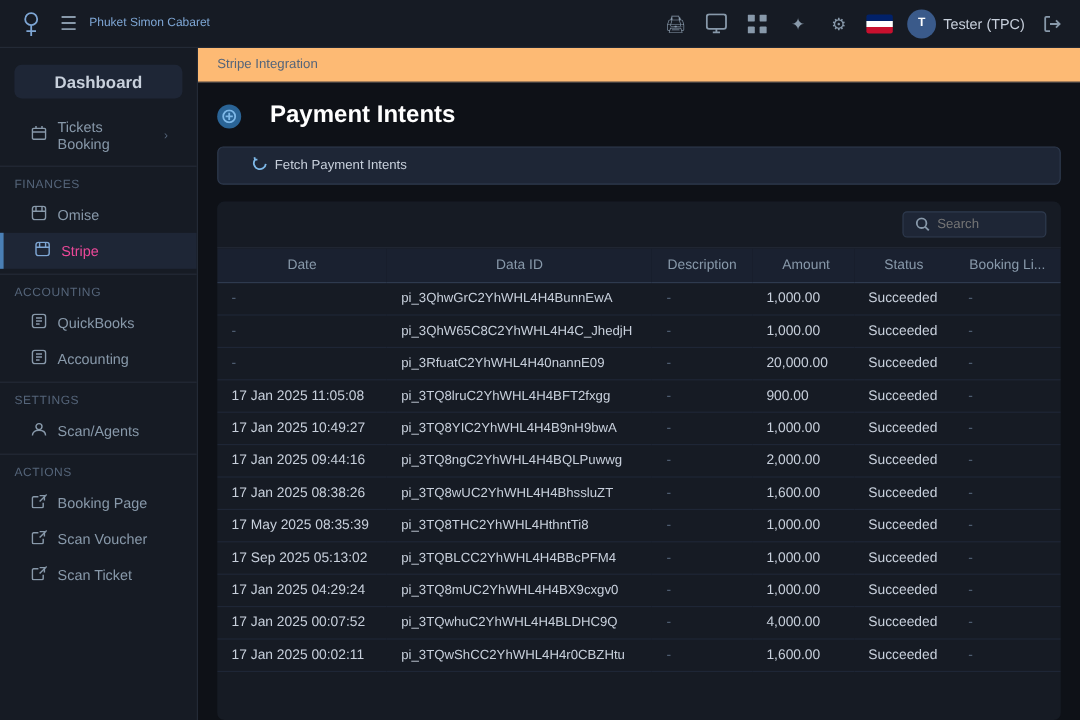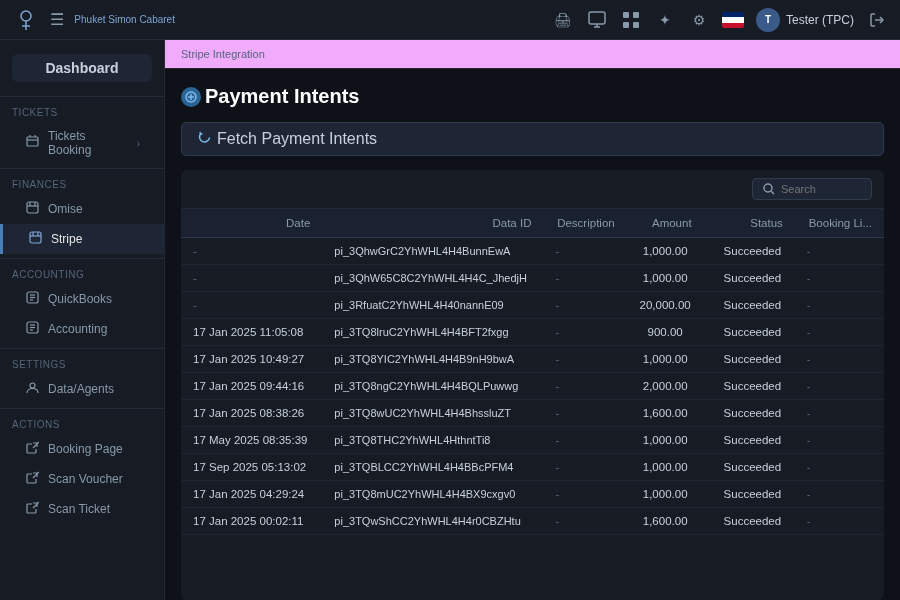--- a/index.html
+++ b/index.html
@@ -144,21 +144,21 @@
       gap: 8px;
       padding: 7px 24px;
       cursor: pointer;
       color: #8899aa;
       font-size: 12px;
       border-radius: 0;
       transition: background 0.15s;
     }
     .sidebar-item.active {
       background: #1e2636;
-      color: #e5e5e5;
+      color: #ec4899;
       border-left: 3px solid #4a7fb5;
     }
     .sidebar-item-icon {
       font-size: 13px;
       width: 16px;
       text-align: center;
       flex-shrink: 0;
     }
     .sidebar-item-label {
       flex: 1;
@@ -173,39 +173,39 @@
       flex: 1;
       display: flex;
       flex-direction: column;
       overflow: hidden;
       background: #0e1117;
     }
 
     
     .breadcrumb-bar {
       padding: 8px 16px;
-      background: #f0abfc;
+      background: #fdba74;
       border-bottom: 1px solid #232a36;
       font-size: 11px;
       color: #55657a;
       flex-shrink: 0;
     }
 
     
     .page-content {
       padding: 16px 16px 0;
       flex: 1;
       display: flex;
       flex-direction: column;
       overflow: hidden;
     }
     .page-header {
       display: flex;
       align-items: center;
-      gap: 4px;
+      gap: 24px;
       margin-bottom: 14px;
     }
     .page-title-icon {
       width: 20px;
       height: 20px;
       border-radius: 50%;
       background: #2a6496;
       display: flex;
       align-items: center;
       justify-content: center;
@@ -217,24 +217,24 @@
       font-weight: 600;
       color: #ffffff;
     }
     .fetch-btn {
       display: flex;
       align-items: center;
       gap: 6px;
       background: #1e2636;
       border: 1px solid #2e3a4e;
       color: #c8d0dc;
-      padding: 7px 16px;
+      padding: 7px 28px;
       border-radius: 5px;
       cursor: pointer;
-      font-size: 16px;
+      font-size: 11px;
       margin-bottom: 14px;
     }
     .fetch-btn-icon {
       font-size: 13px;
       color: #7eb8e8;
     }
 
     
     .table-container {
       flex: 1;
@@ -275,21 +275,21 @@
       width: 100%;
       border-collapse: collapse;
       font-size: 11.5px;
     }
     .data-table thead tr {
       background: #1a2130;
       border-bottom: 1px solid #2e3a4e;
     }
     .data-table thead th {
       padding: 8px 12px;
-      text-align: right;
+      text-align: center;
       color: #8899aa;
       font-weight: 500;
       white-space: nowrap;
     }
     .data-table tbody tr {
       border-bottom: 1px solid #1e2636;
     }
     .data-table tbody td {
       padding: 7px 12px;
       color: #c8d0dc;
@@ -300,21 +300,21 @@
     }
     .status-succeeded {
       color: #5cbf85;
       font-weight: 500;
     }
     .data-id {
       color: #7ea6d4;
       font-size: 11px;
     }
     .amount-col {
-      text-align: center;
+      text-align: left;
       padding-right: 20px !important;
       margin-top: 28px;
     }
 
     .table-scroll {
       overflow-y: auto;
       flex: 1;
     }
   </style>
 </head>
@@ -366,21 +366,20 @@
   </div>
 </div>
 
 <div class="main-layout">
 
   <div class="sidebar">
     <div class="sidebar-brand">
       <div class="sidebar-brand-text">Dashboard</div>
     </div>
 
-    <div class="sidebar-section-label">Tickets</div>
     <div class="sidebar-item">
       <span class="sidebar-item-icon">
         <svg width="13" height="13" viewBox="0 0 13 13" fill="none" stroke="#8899aa" stroke-width="1.2">
           <rect x="1" y="2" width="11" height="9" rx="1"></rect>
           <line x1="1" y1="5" x2="12" y2="5"></line>
           <line x1="4" y1="2" x2="4" y2="0"></line>
           <line x1="9" y1="2" x2="9" y2="0"></line>
         </svg>
       </span>
       <span class="sidebar-item-label">Tickets Booking</span>
@@ -436,21 +435,21 @@
     </div>
 
     <div class="sidebar-section-label">Settings</div>
     <div class="sidebar-item">
       <span class="sidebar-item-icon">
         <svg width="13" height="13" viewBox="0 0 13 13" fill="none" stroke="#8899aa" stroke-width="1.2">
           <circle cx="6.5" cy="4.5" r="2.5"></circle>
           <path d="M1 12c0-3 2.5-4.5 5.5-4.5s5.5 1.5 5.5 4.5"></path>
         </svg>
       </span>
-      <span class="sidebar-item-label">Data/Agents</span>
+      <span class="sidebar-item-label">Scan/Agents</span>
     </div>
 
     <div class="sidebar-section-label">Actions</div>
     <div class="sidebar-item">
       <span class="sidebar-item-icon">
         <svg width="13" height="13" viewBox="0 0 13 13" fill="none" stroke="#8899aa" stroke-width="1.2">
           <path d="M7 2h4v4"></path>
           <path d="M13 1L7 7"></path>
           <path d="M6 3H2a1 1 0 00-1 1v7a1 1 0 001 1h7a1 1 0 001-1V8"></path>
         </svg>
@@ -605,20 +604,28 @@
     </tr>
                 <tr>
       <td class="">17 Jan 2025 04:29:24</td>
       <td class="data-id">pi_3TQ8mUC2YhWHL4H4BX9cxgv0</td>
       <td class="dim">-</td>
       <td class="amount-col">1,000.00</td>
       <td class="status-succeeded">Succeeded</td>
       <td class="dim">-</td>
     </tr>
                 <tr>
+      <td class="">17 Jan 2025 00:07:52</td>
+      <td class="data-id">pi_3TQwhuC2YhWHL4H4BLDHC9Q</td>
+      <td class="dim">-</td>
+      <td class="amount-col">4,000.00</td>
+      <td class="status-succeeded">Succeeded</td>
+      <td class="dim">-</td>
+    </tr>
+                <tr>
       <td class="">17 Jan 2025 00:02:11</td>
       <td class="data-id">pi_3TQwShCC2YhWHL4H4r0CBZHtu</td>
       <td class="dim">-</td>
       <td class="amount-col">1,600.00</td>
       <td class="status-succeeded">Succeeded</td>
       <td class="dim">-</td>
     </tr>
               </tbody>
           </table>
         </div>

